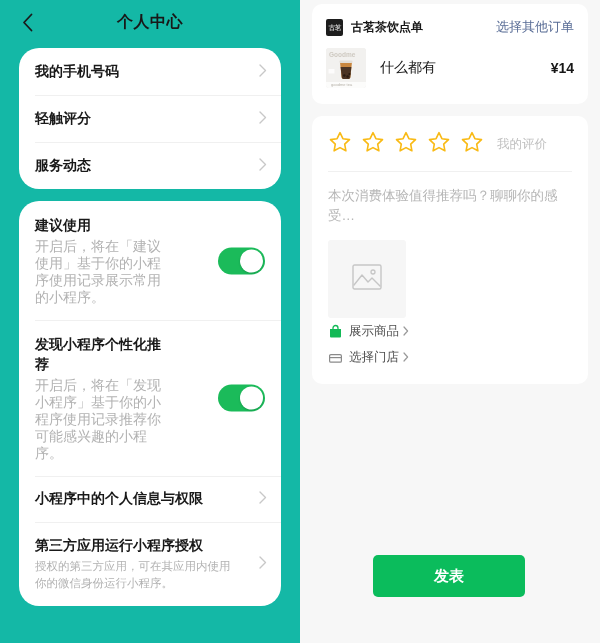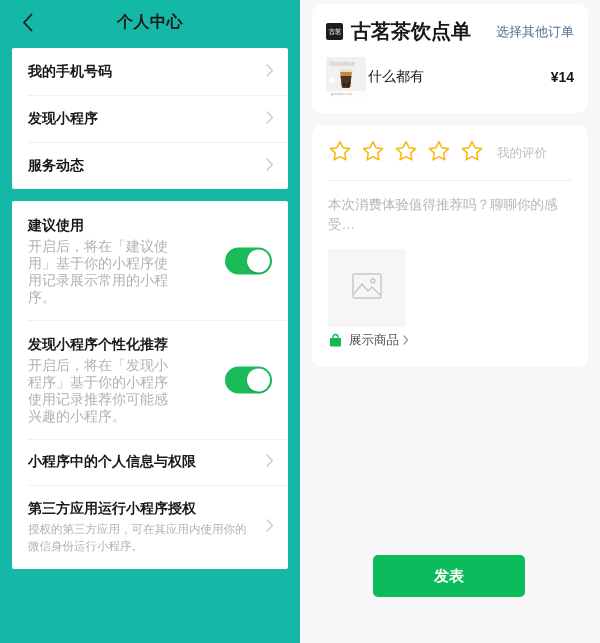--- a/index.html
+++ b/index.html
@@ -34,22 +34,22 @@
     text-align: center;
     font-size: 16px;
     font-weight: 700;
     color: #181818;
     letter-spacing: .5px;
   }
 
   
   .card {
     background: #ffffff;
-    border-radius: 2px;
-    margin: 0 12px;
+    border-radius: 20px;
+    margin: 0 19px;
     overflow: hidden;
   }
   .card + .card { margin-top: 12px; }
 
   
   .row {
     position: relative;
     display: flex; align-items: center;
     min-height: 47px;
     padding: 0 16px;
@@ -124,21 +124,21 @@
     background: #1d1d1d;
     border-radius: 2px;
     color: #fff;
     font-size: 7px;
     line-height: 17px;
     text-align: center;
     letter-spacing: -1px;
     flex: none;
   }
   .shop-name {
-    font-size: 20px; font-weight: 700; color: #171717;
+    font-size: 12px; font-weight: 700; color: #171717;
     margin-left: 8px;
   }
   .shop-link {
     margin-left: auto;
     font-size: 13px; color: #576b95;
     cursor: pointer;
   }
   .item-line {
     display: flex; align-items: center;
     margin-top: 12px;
@@ -146,21 +146,21 @@
   .item-thumb {
     width: 40px; height: 40px;
     border-radius: 3px;
     background: #efefef;
     position: relative;
     overflow: hidden;
     flex: none;
   }
   .item-name {
     font-size: 14px; color: #171717;
-    margin-left: 2px;
+    margin-left: 14px;
   }
   .item-price {
     margin-left: auto;
     font-size: 14px; font-weight: 700; color: #171717;
   }
 
   
   .review-card {
     background: #fff;
     border-radius: 10px;
@@ -242,21 +242,21 @@
       <div class="row">
         <span class="row-label">我的手机号码</span>
         <span class="chev">
           <svg width="8" height="13" viewBox="0 0 8 13">
             <path d="M1 1 L6.5 6.5 L1 12" fill="none" stroke="#c8c8c8" stroke-width="1.4" stroke-linecap="round" stroke-linejoin="round"></path>
           </svg>
         </span>
       </div>
       <div class="row">
         <span class="sep"></span>
-        <span class="row-label">发现小程序</span>
+        <span class="row-label">轻触评分</span>
         <span class="chev">
           <svg width="8" height="13" viewBox="0 0 8 13">
             <path d="M1 1 L6.5 6.5 L1 12" fill="none" stroke="#c8c8c8" stroke-width="1.4" stroke-linecap="round" stroke-linejoin="round"></path>
           </svg>
         </span>
       </div>
       <div class="row">
         <span class="sep"></span>
         <span class="row-label">服务动态</span>
         <span class="chev">
@@ -395,20 +395,34 @@
           </svg>
         </span>
         <span class="link-text">展示商品</span>
         <span class="link-chev">
           <svg width="6" height="10" viewBox="0 0 6 10">
             <path d="M1 1 L4.6 5 L1 9" fill="none" stroke="#9a9a9a" stroke-width="1.2" stroke-linecap="round" stroke-linejoin="round"></path>
           </svg>
         </span>
       </div>
 
+      <div class="link-row">
+        <span class="link-icon">
+          <svg width="15" height="15" viewBox="0 0 15 15">
+            <rect x="1.6" y="4.6" width="11.8" height="7.6" rx="1.3" fill="none" stroke="#8a8a8a" stroke-width="1.2"></rect>
+            <path d="M1.6 7.6 h11.8" fill="none" stroke="#8a8a8a" stroke-width="1.2"></path>
+          </svg>
+        </span>
+        <span class="link-text">选择门店</span>
+        <span class="link-chev">
+          <svg width="6" height="10" viewBox="0 0 6 10">
+            <path d="M1 1 L4.6 5 L1 9" fill="none" stroke="#9a9a9a" stroke-width="1.2" stroke-linecap="round" stroke-linejoin="round"></path>
+          </svg>
+        </span>
+      </div>
 
       <div class="card-pad-bottom"></div>
     </div>
 
     <div class="submit-wrap">
       <button class="submit-btn">发表</button>
     </div>
 
   </div>
 </div>

